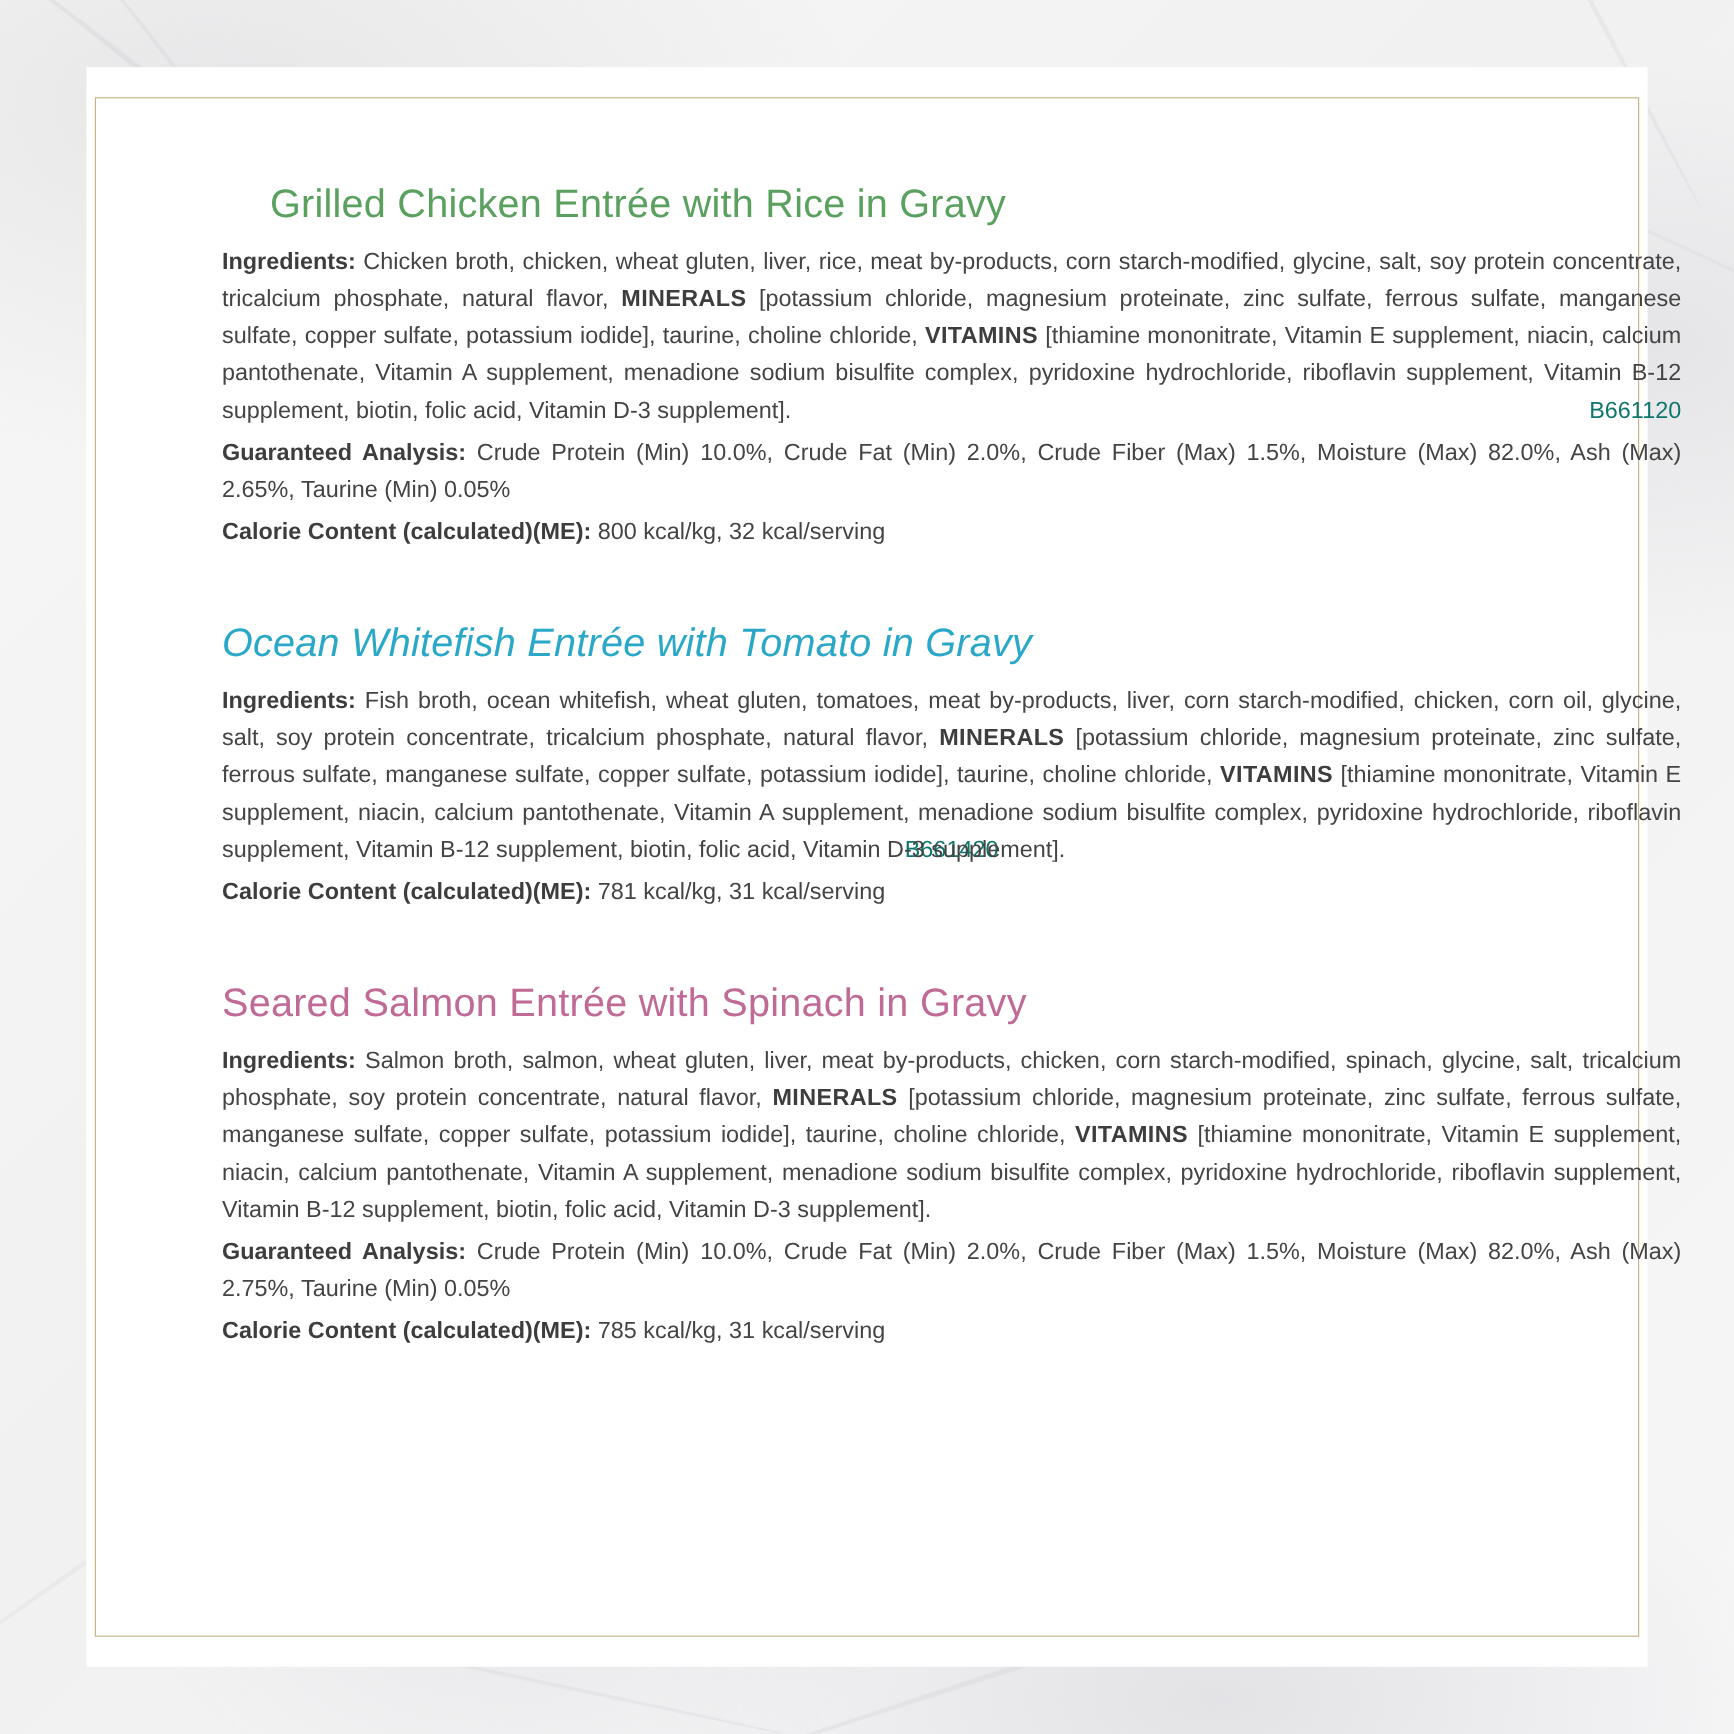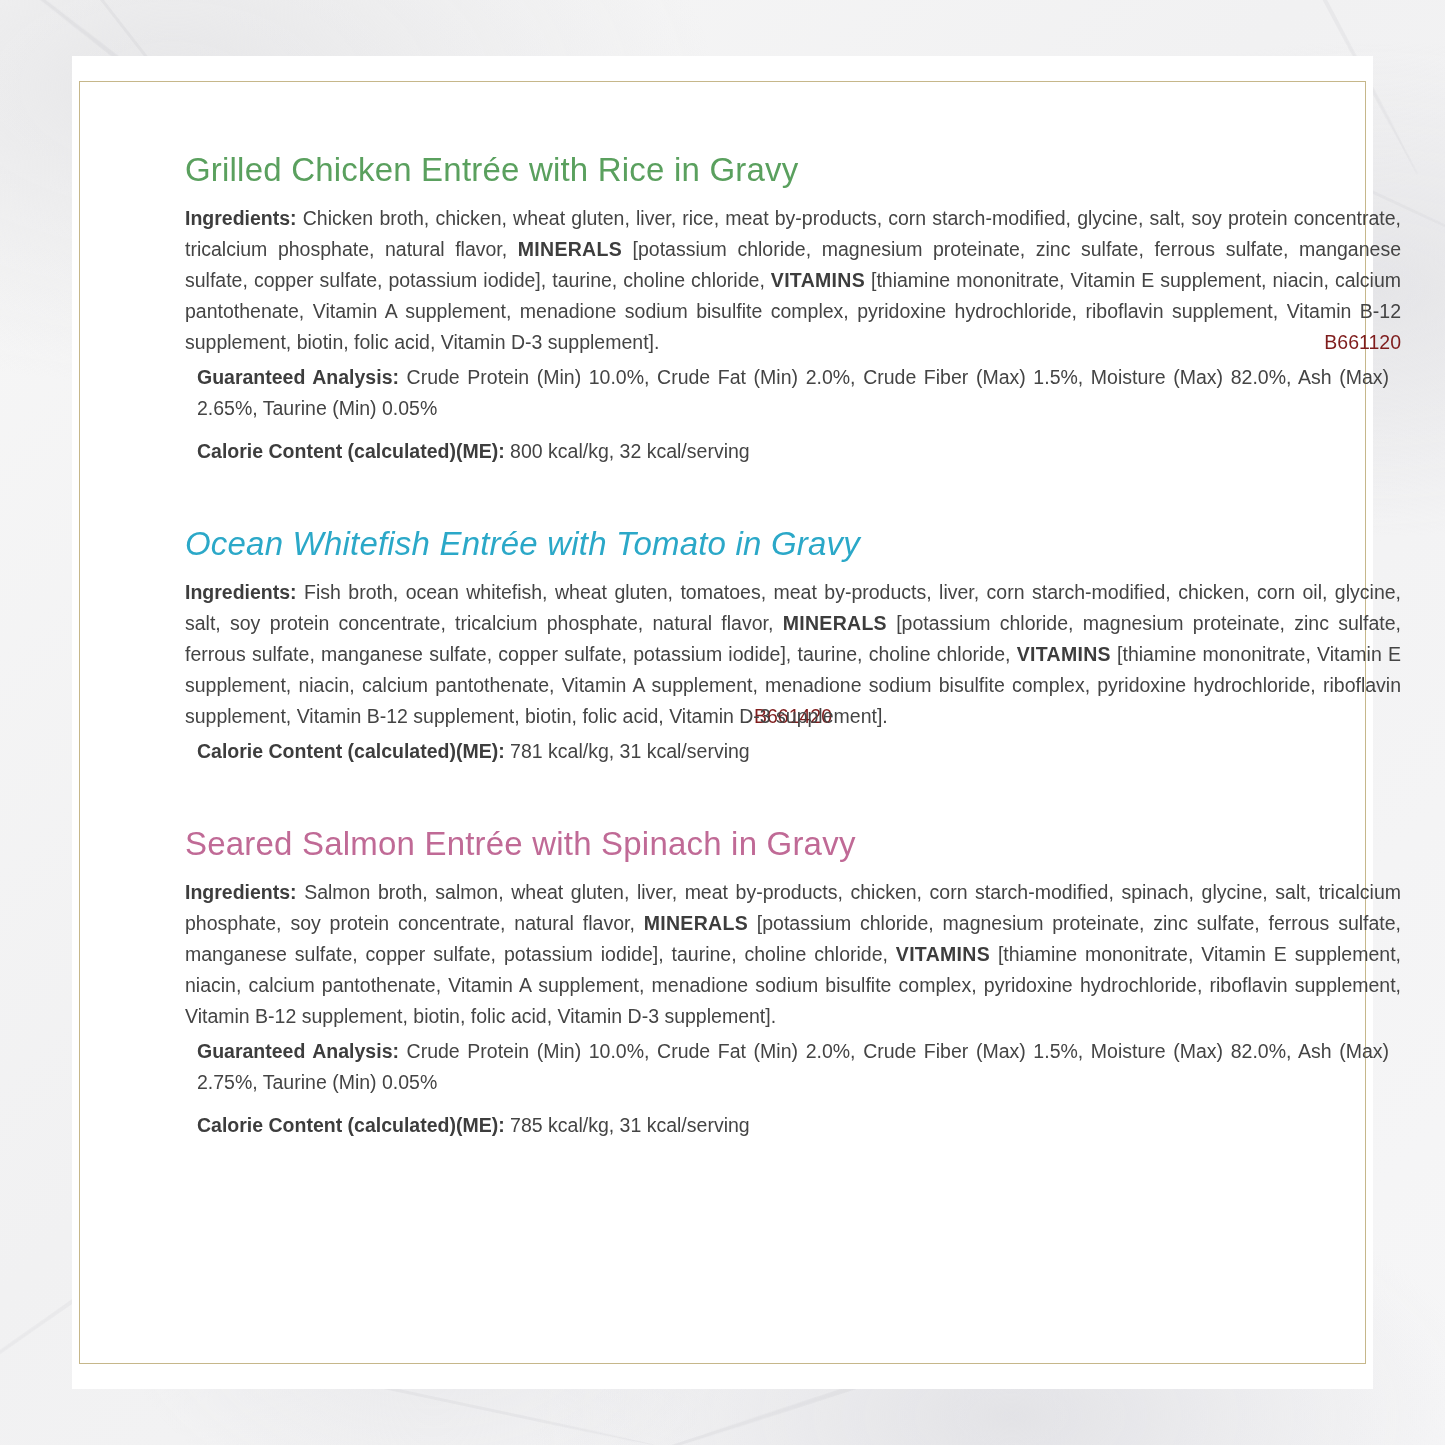--- a/index.html
+++ b/index.html
@@ -80,30 +80,30 @@
     font-weight: bold;
     letter-spacing: 0.3px;
     color: #3d3d3d;
   }
   .ing-block {
     position: relative;
   }
   .code {
     font-size: 19.5px;
     line-height: 31px;
-    color: #7f1d1d;
+    color: #0f766e;
     text-align: right;
   }
   .ga, .cal {
     font-size: 19.5px;
     line-height: 31px;
     color: #444444;
     text-align: justify;
     text-justify: inter-word;
-    margin: 12px;
+    margin: 0;
   }
   .ga { margin-top: 4px; }
   .cal { margin-top: 4px; }
   .section { margin-bottom: 58px; }
   .section:last-child { margin-bottom: 0; }
 </style>
 </head>
 <body>
 
 <div class="marble-veins">
@@ -115,21 +115,21 @@
   <div class="vein" style="left:240px; top:1400px; width:420px; height:3px; transform:rotate(12deg); opacity:.4;"></div>
   <div class="vein" style="left:-80px; top:1280px; width:360px; height:4px; transform:rotate(-35deg); opacity:.35;"></div>
 </div>
 
 <div class="card">
   <div class="card-inner"></div>
 
   <div class="content">
 
     <div class="section sec-chicken">
-      <h2 style="color: rgb(90, 160, 94);">Grilled Chicken Entrée with Rice in Gravy</h2>
+      <h2 style="color: rgb(90, 160, 94); margin-left: 40px;">Grilled Chicken Entrée with Rice in Gravy</h2>
       <p class="para ing-block"><span class="lbl">Ingredients:</span> <span>Chicken broth, chicken, wheat gluten, liver, rice, meat by-products, corn starch-modified, glycine, salt, soy protein concentrate, tricalcium phosphate, natural flavor,</span> <span class="caps">MINERALS</span> <span>[potassium chloride, magnesium proteinate, zinc sulfate, ferrous sulfate, manganese sulfate, copper sulfate, potassium iodide], taurine, choline chloride,</span> <span class="caps">VITAMINS</span> <span>[thiamine mononitrate, Vitamin E supplement, niacin, calcium pantothenate, Vitamin A supplement, menadione sodium bisulfite complex, pyridoxine hydrochloride, riboflavin supplement, Vitamin B-12 supplement, biotin, folic acid, Vitamin D-3 supplement].</span></p>
       <div class="code" style="margin-top:-31px;">B661120</div>
       <p class="ga"><span class="lbl">Guaranteed Analysis:</span> <span>Crude Protein (Min) 10.0%, Crude Fat (Min) 2.0%, Crude Fiber (Max) 1.5%, Moisture (Max) 82.0%, Ash (Max) 2.65%, Taurine (Min) 0.05%</span></p>
       <p class="cal"><span class="lbl">Calorie Content (calculated)(ME):</span> <span>800 kcal/kg, 32 kcal/serving</span></p>
     </div>
 
     <div class="section sec-whitefish">
       <h2 style="color: rgb(43, 168, 200);">Ocean Whitefish Entrée with Tomato in Gravy</h2>
       <p class="para ing-block"><span class="lbl">Ingredients:</span> <span>Fish broth, ocean whitefish, wheat gluten, tomatoes, meat by-products, liver, corn starch-modified, chicken, corn oil, glycine, salt, soy protein concentrate, tricalcium phosphate, natural flavor,</span> <span class="caps">MINERALS</span> <span>[potassium chloride, magnesium proteinate, zinc sulfate, ferrous sulfate, manganese sulfate, copper sulfate, potassium iodide], taurine, choline chloride,</span> <span class="caps">VITAMINS</span> <span>[thiamine mononitrate, Vitamin E supplement, niacin, calcium pantothenate, Vitamin A supplement, menadione sodium bisulfite complex, pyridoxine hydrochloride, riboflavin supplement, Vitamin B-12 supplement, biotin, folic acid, Vitamin D-3 supplement].</span></p>
       <div class="code" style="margin-top:-31px;text-align:center;">B661420</div>

